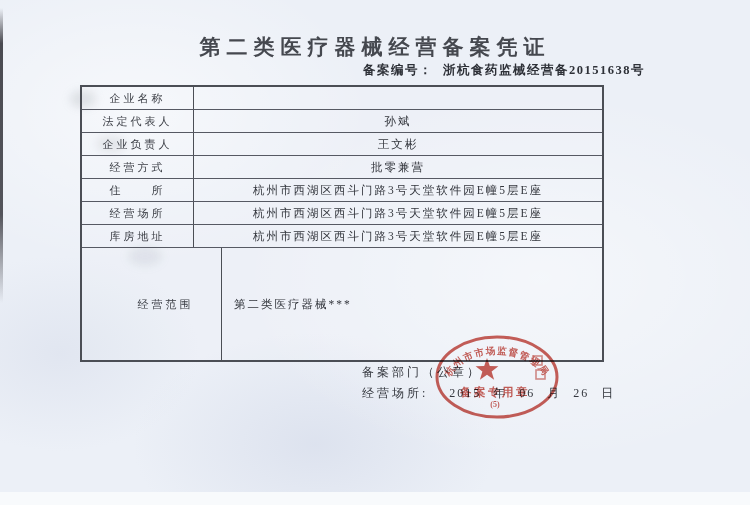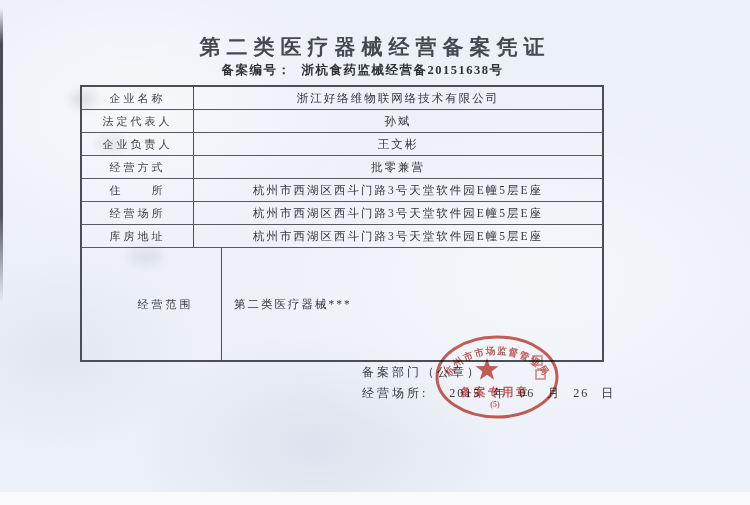--- a/index.html
+++ b/index.html
@@ -25,21 +25,21 @@
   .sm2{left:96px;top:136px;width:30px;height:16px;background:rgba(120,125,140,.15);}
   .sm3{left:128px;top:246px;width:34px;height:20px;background:rgba(120,125,140,.12);}
 
   .title{
     position:absolute;left:0;top:33px;width:750px;margin:0;
     text-align:center;font-size:21px;font-weight:bold;letter-spacing:6px;
     color:#45484f;
   }
   .filing-line{
     position:absolute;left:80px;top:62px;width:573px;
-    text-align:center;padding-right:8px;box-sizing:border-box;
+    text-align:right;padding-right:8px;box-sizing:border-box;
     font-size:12.5px;font-weight:bold;letter-spacing:1.5px;color:#2e3138;
   }
   .filing-line .gap{display:inline-block;width:10px;}
 
   .cert-table{
     position:absolute;left:80px;top:85px;width:524px;height:277px;
     border:2px solid #4b4e55;box-sizing:border-box;
     display:flex;flex-direction:column;background:rgba(255,255,255,0.06);
   }
   .trow{display:flex;height:22px;flex:0 0 auto;border-bottom:1px solid #565963;}
@@ -76,21 +76,20 @@
 
   <h1 class="title">第二类医疗器械经营备案凭证</h1>
 
   <div class="filing-line">
     <span>备案编号：</span><span class="gap"></span><span>浙杭食药监械经营备20151638号</span>
   </div>
 
   <div class="cert-table">
     <div class="trow">
       <div class="cell label">企业名称</div>
-      <div class="cell value">浙江好络维物联网络技术有限公司</div>
     </div>
     <div class="trow">
       <div class="cell label">法定代表人</div>
       <div class="cell value">孙斌</div>
     </div>
     <div class="trow">
       <div class="cell label">企业负责人</div>
       <div class="cell value">王文彬</div>
     </div>
     <div class="trow">

